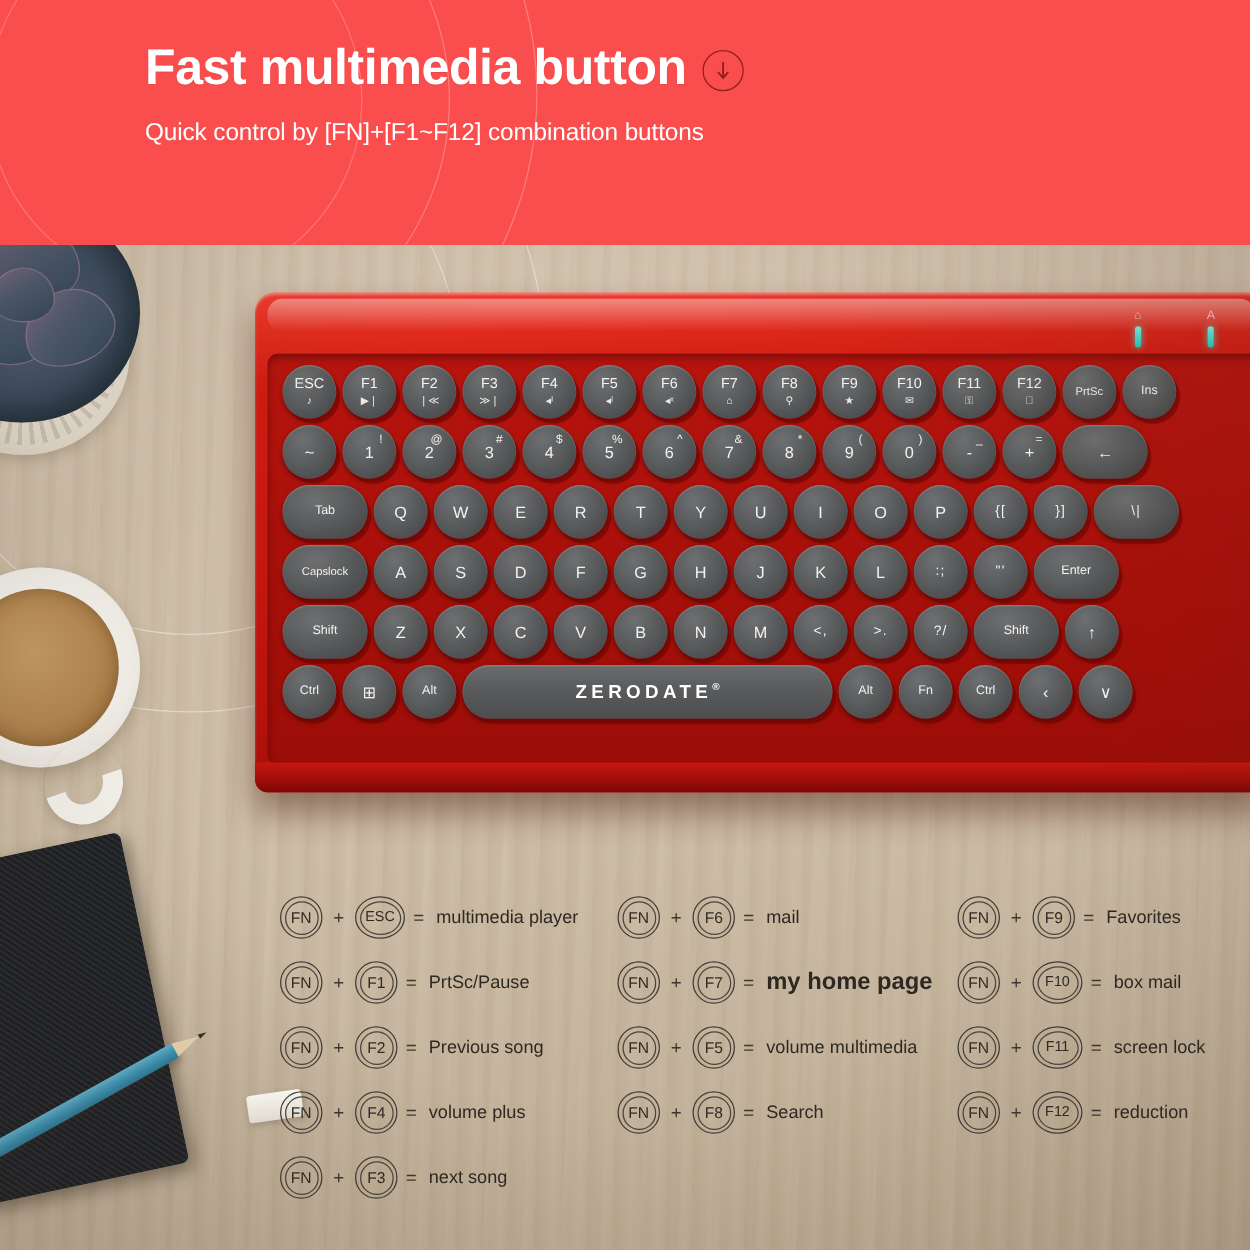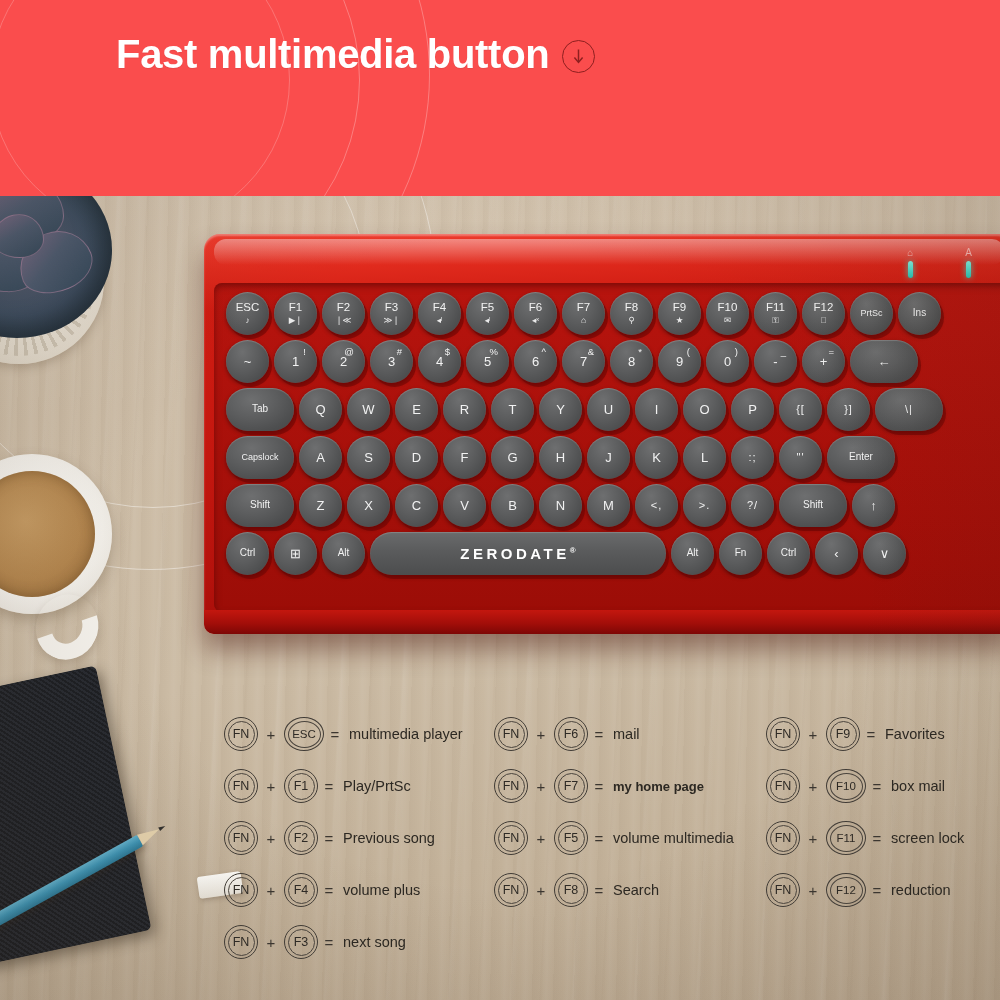--- a/index.html
+++ b/index.html
@@ -241,21 +241,21 @@
     content: ""; position: absolute; left: 2.5px; top: 2.5px;
     right: 2.5px; bottom: 2.5px; border-radius: 50%;
     border: 1.2px solid #4a443d;
   }
   .keycirc.w { width: 40px; }
   .keycirc .kc-label { position: relative; z-index: 1; font-size: 12.5px; }
   .keycirc.w .kc-label { font-size: 11.5px; }
   .plus { width: 26px; text-align: center; color: #3b3630; font-size: 15px; flex: 0 0 auto; }
   .eq { width: 22px; text-align: center; color: #3b3630; font-size: 15px; flex: 0 0 auto; }
   .ldesc { color: #2c2822; font-size: 14.5px; white-space: nowrap; padding-left: 3px; text-align: center; }
-  .ldesc.bold { font-weight: bold; font-size: 13px; }
+  .ldesc.bold { font-weight: bold; font-size: 19px; }
 
   .vignette {
     position: absolute; inset: 0; pointer-events: none;
     background: radial-gradient(ellipse at 50% 46%, rgba(0,0,0,0) 52%, rgba(60,42,26,0.16) 100%);
   }
 </style>
 </head>
 <body>
 
 <div id="page">
@@ -269,20 +269,21 @@
     <div class="banner-inner">
       <div class="headline">
         <span>Fast multimedia button</span>
         <span class="down-circle">
           <svg width="19" height="19" viewBox="0 0 19 19">
             <line x1="9.5" y1="2.5" x2="9.5" y2="15" stroke="#8e1f1f" stroke-width="1.5"></line>
             <polyline points="5.4,10.6 9.5,15.4 13.6,10.6" fill="none" stroke="#8e1f1f" stroke-width="1.5"></polyline>
           </svg>
         </span>
       </div>
+      <div class="sub1">Quick control by [FN]+[F1~F12] combination buttons</div>
     </div>
   </div>
 
   <div class="photo">
 
     <div class="desk-arc d1"></div>
     <div class="desk-arc d2"></div>
 
     <div class="basket"></div>
     <div class="succulent">
@@ -609,21 +610,21 @@
         </div>
         <div class="lrow">
           <span class="keycirc">
             <span class="kc-label">FN</span>
           </span>
           <span class="plus">+</span>
           <span class="keycirc">
             <span class="kc-label">F1</span>
           </span>
           <span class="eq">=</span>
-          <span class="ldesc">Play/PrtSc</span>
+          <span class="ldesc">PrtSc/Pause</span>
         </div>
         <div class="lrow">
           <span class="keycirc">
             <span class="kc-label">FN</span>
           </span>
           <span class="plus">+</span>
           <span class="keycirc">
             <span class="kc-label">F2</span>
           </span>
           <span class="eq">=</span>

